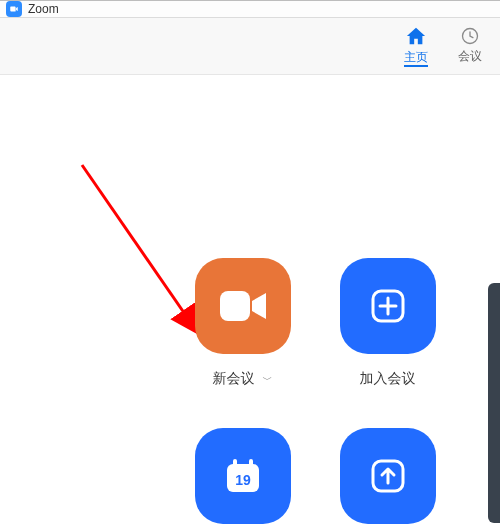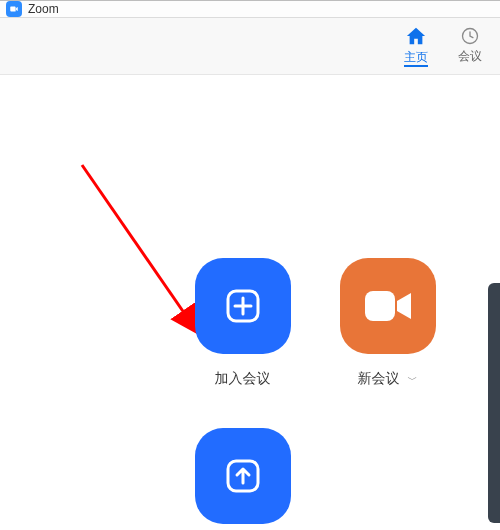--- a/index.html
+++ b/index.html
@@ -72,43 +72,54 @@
       <marker id="ah" markerWidth="12" markerHeight="12" refX="9" refY="5" orient="auto">
         <path d="M0,0 L10,5 L0,10 z" fill="#ff0000"></path>
       </marker>
     </defs>
     <line x1="2" y1="2" x2="118" y2="170" stroke="#ff0000" stroke-width="3" marker-end="url(#ah)"></line>
   </svg>
 
   <div class="tiles">
 
     <div class="tile">
-      <div class="tile-btn tile-blue">
-        <svg width="42" height="42" viewBox="0 0 42 42">
-          <rect x="6" y="6" width="30" height="30" rx="8" fill="none" stroke="#fff" stroke-width="3"></rect>
-          <line x1="21" y1="13" x2="21" y2="29" stroke="#fff" stroke-width="3" stroke-linecap="round"></line>
-          <line x1="13" y1="21" x2="29" y2="21" stroke="#fff" stroke-width="3" stroke-linecap="round"></line>
-        </svg>
-      </div>
-      <div class="tile-label">加入会议</div>
-    </div>
-
-    <div class="tile">
       <div class="tile-btn tile-orange">
         <svg width="50" height="38" viewBox="0 0 50 38">
           <rect x="2" y="4" width="30" height="30" rx="8" fill="#fff"></rect>
           <path d="M34 14 48 6 V32 L34 24 Z" fill="#fff"></path>
         </svg>
       </div>
       <div class="tile-label">
         <span>新会议</span>
         <span class="chev">﹀</span>
       </div>
     </div>
 
+    <div class="tile">
+      <div class="tile-btn tile-blue">
+        <svg width="42" height="42" viewBox="0 0 42 42">
+          <rect x="6" y="6" width="30" height="30" rx="8" fill="none" stroke="#fff" stroke-width="3"></rect>
+          <line x1="21" y1="13" x2="21" y2="29" stroke="#fff" stroke-width="3" stroke-linecap="round"></line>
+          <line x1="13" y1="21" x2="29" y2="21" stroke="#fff" stroke-width="3" stroke-linecap="round"></line>
+        </svg>
+      </div>
+      <div class="tile-label">加入会议</div>
+    </div>
+
+    <div class="tile">
+      <div class="tile-btn tile-blue">
+        <svg width="44" height="44" viewBox="0 0 44 44">
+          <rect x="6" y="10" width="32" height="28" rx="6" fill="#fff"></rect>
+          <rect x="12" y="5" width="4" height="9" rx="2" fill="#fff"></rect>
+          <rect x="28" y="5" width="4" height="9" rx="2" fill="#fff"></rect>
+          <text x="22" y="31" text-anchor="middle" font-size="14" font-weight="700" fill="#226cff" font-family="Arial">19</text>
+        </svg>
+      </div>
+
+    </div>
 
     <div class="tile">
       <div class="tile-btn tile-blue">
         <svg width="42" height="42" viewBox="0 0 42 42">
           <rect x="6" y="6" width="30" height="30" rx="8" fill="none" stroke="#fff" stroke-width="3"></rect>
           <path d="M21 28 V15 M15 20 21 14 27 20" fill="none" stroke="#fff" stroke-width="3" stroke-linecap="round" stroke-linejoin="round"></path>
         </svg>
       </div>
 
     </div>

